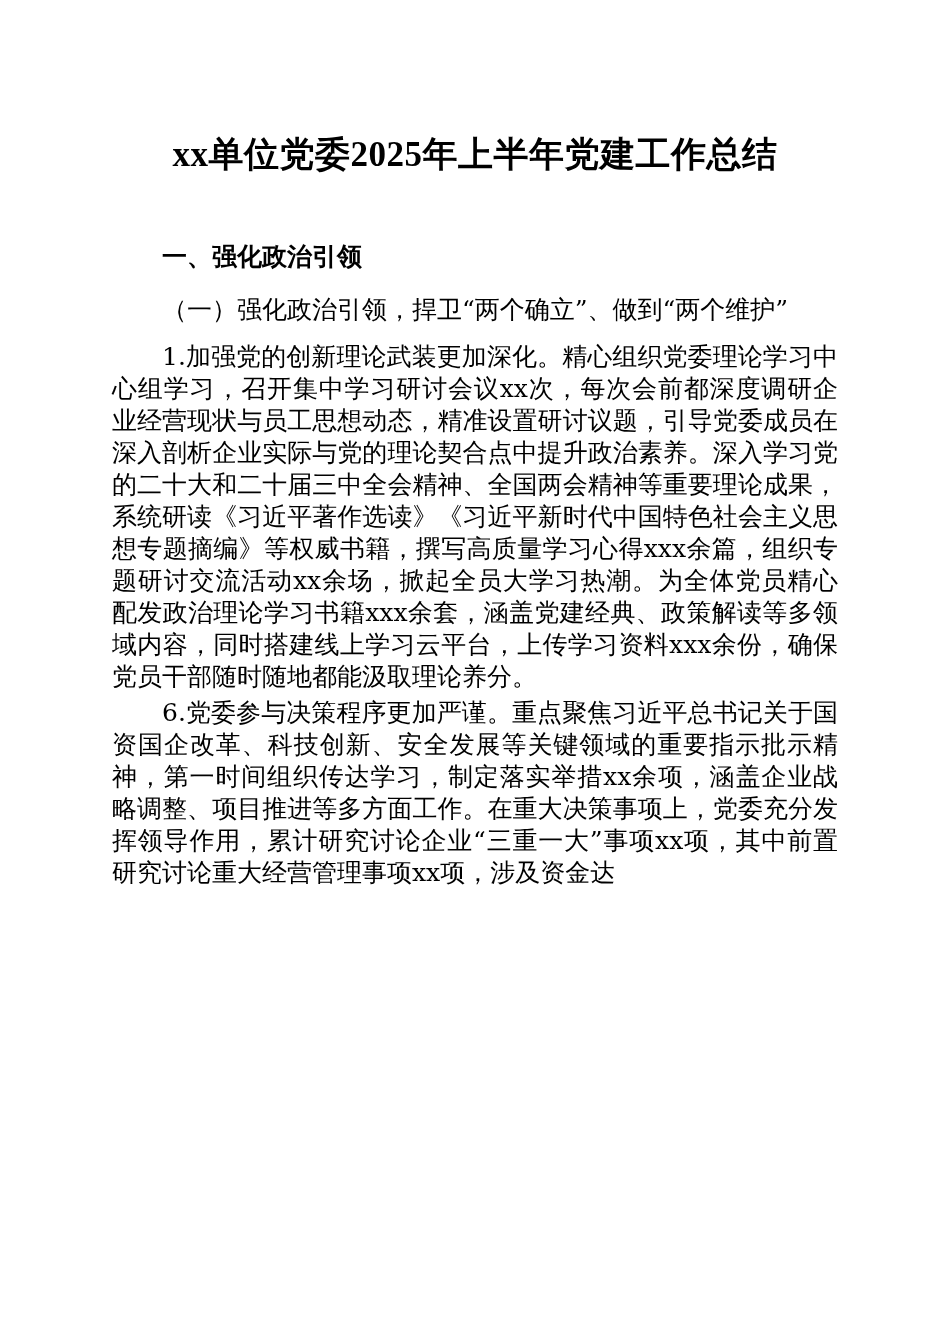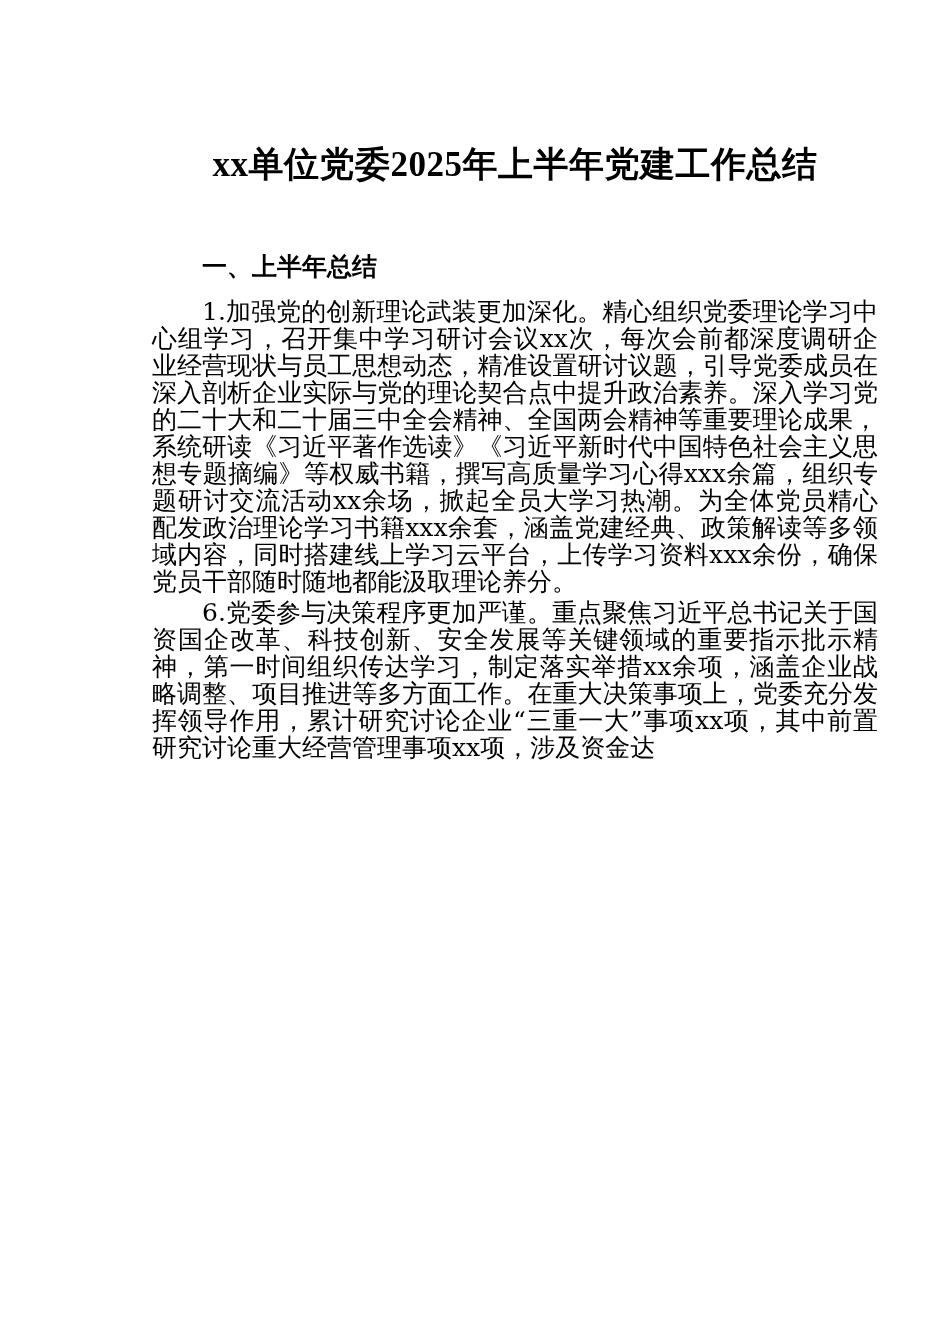--- a/index.html
+++ b/index.html
@@ -22,23 +22,22 @@
     width: 950px;
     height: 1344px;
     background: #ffffff;
     box-sizing: border-box;
     padding: 0;
   }
 
   .content {
     position: absolute;
     left: 112px;
-    top: 10px;
+    top: 0;
     width: 726px;
-    margin-left: 40px;
   }
 
   
   .doc-title {
     margin: 0;
     padding-top: 132px;
     text-align: center;
     font-family: "Liberation Serif", "DejaVu Serif", serif;
     font-weight: 700;
     font-size: 35px;
@@ -71,39 +70,40 @@
     text-justify: inter-ideograph;
   }
 
   
   .body-para {
     margin: 0;
     padding-top: 8px;
     font-family: "DejaVu Serif", "Liberation Serif", serif;
     font-weight: 400;
     font-size: 25px;
-    line-height: 27px;
+    line-height: 32px;
     text-indent: 50px;
     text-align: justify;
     text-justify: inter-ideograph;
   }
 
   .body-para.tight {
     padding-top: 4px;
   }
 </style>
 </head>
 <body>
 
 <div class="page">
   <div class="content">
 
     <h1 class="doc-title">xx单位党委2025年上半年党建工作总结</h1>
 
-    <h2 class="heading-1">一、上半年总结</h2>
+    <h2 class="heading-1">一、强化政治引领</h2>
 
+    <p class="heading-2">（一）强化政治引领，捍卫“两个确立”、做到“两个维护”</p>
 
     <p class="body-para">1.加强党的创新理论武装更加深化。精心组织党委理论学习中心组学习，召开集中学习研讨会议xx次，每次会前都深度调研企业经营现状与员工思想动态，精准设置研讨议题，引导党委成员在深入剖析企业实际与党的理论契合点中提升政治素养。深入学习党的二十大和二十届三中全会精神、全国两会精神等重要理论成果，系统研读《习近平著作选读》《习近平新时代中国特色社会主义思想专题摘编》等权威书籍，撰写高质量学习心得xxx余篇，组织专题研讨交流活动xx余场，掀起全员大学习热潮。为全体党员精心配发政治理论学习书籍xxx余套，涵盖党建经典、政策解读等多领域内容，同时搭建线上学习云平台，上传学习资料xxx余份，确保党员干部随时随地都能汲取理论养分。</p>
 
     <p class="body-para tight">6.党委参与决策程序更加严谨。重点聚焦习近平总书记关于国资国企改革、科技创新、安全发展等关键领域的重要指示批示精神，第一时间组织传达学习，制定落实举措xx余项，涵盖企业战略调整、项目推进等多方面工作。在重大决策事项上，党委充分发挥领导作用，累计研究讨论企业“三重一大”事项xx项，其中前置研究讨论重大经营管理事项xx项，涉及资金达</p>
 
   </div>
 </div>
 
 </body></html>

